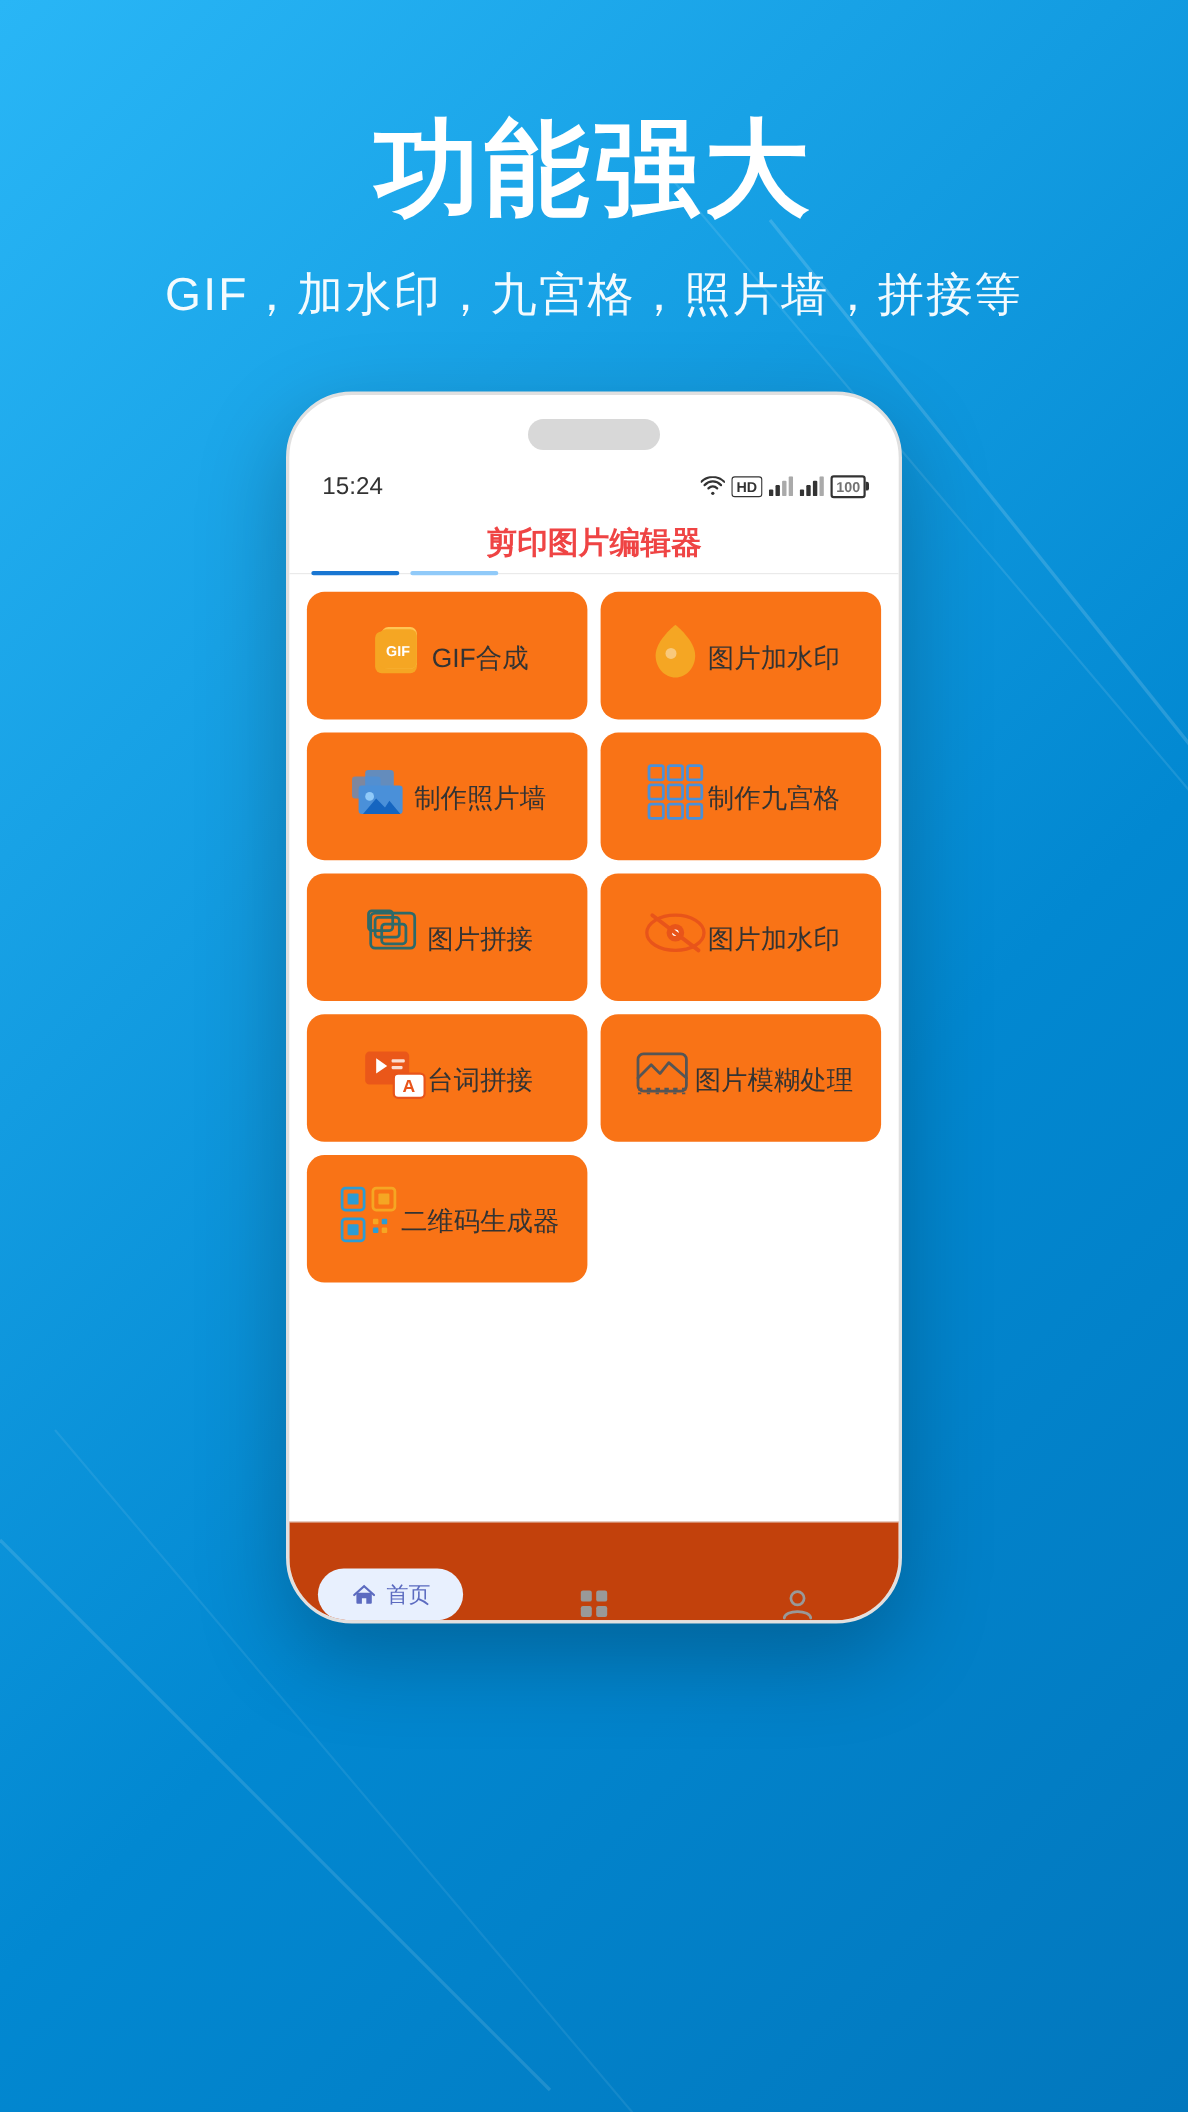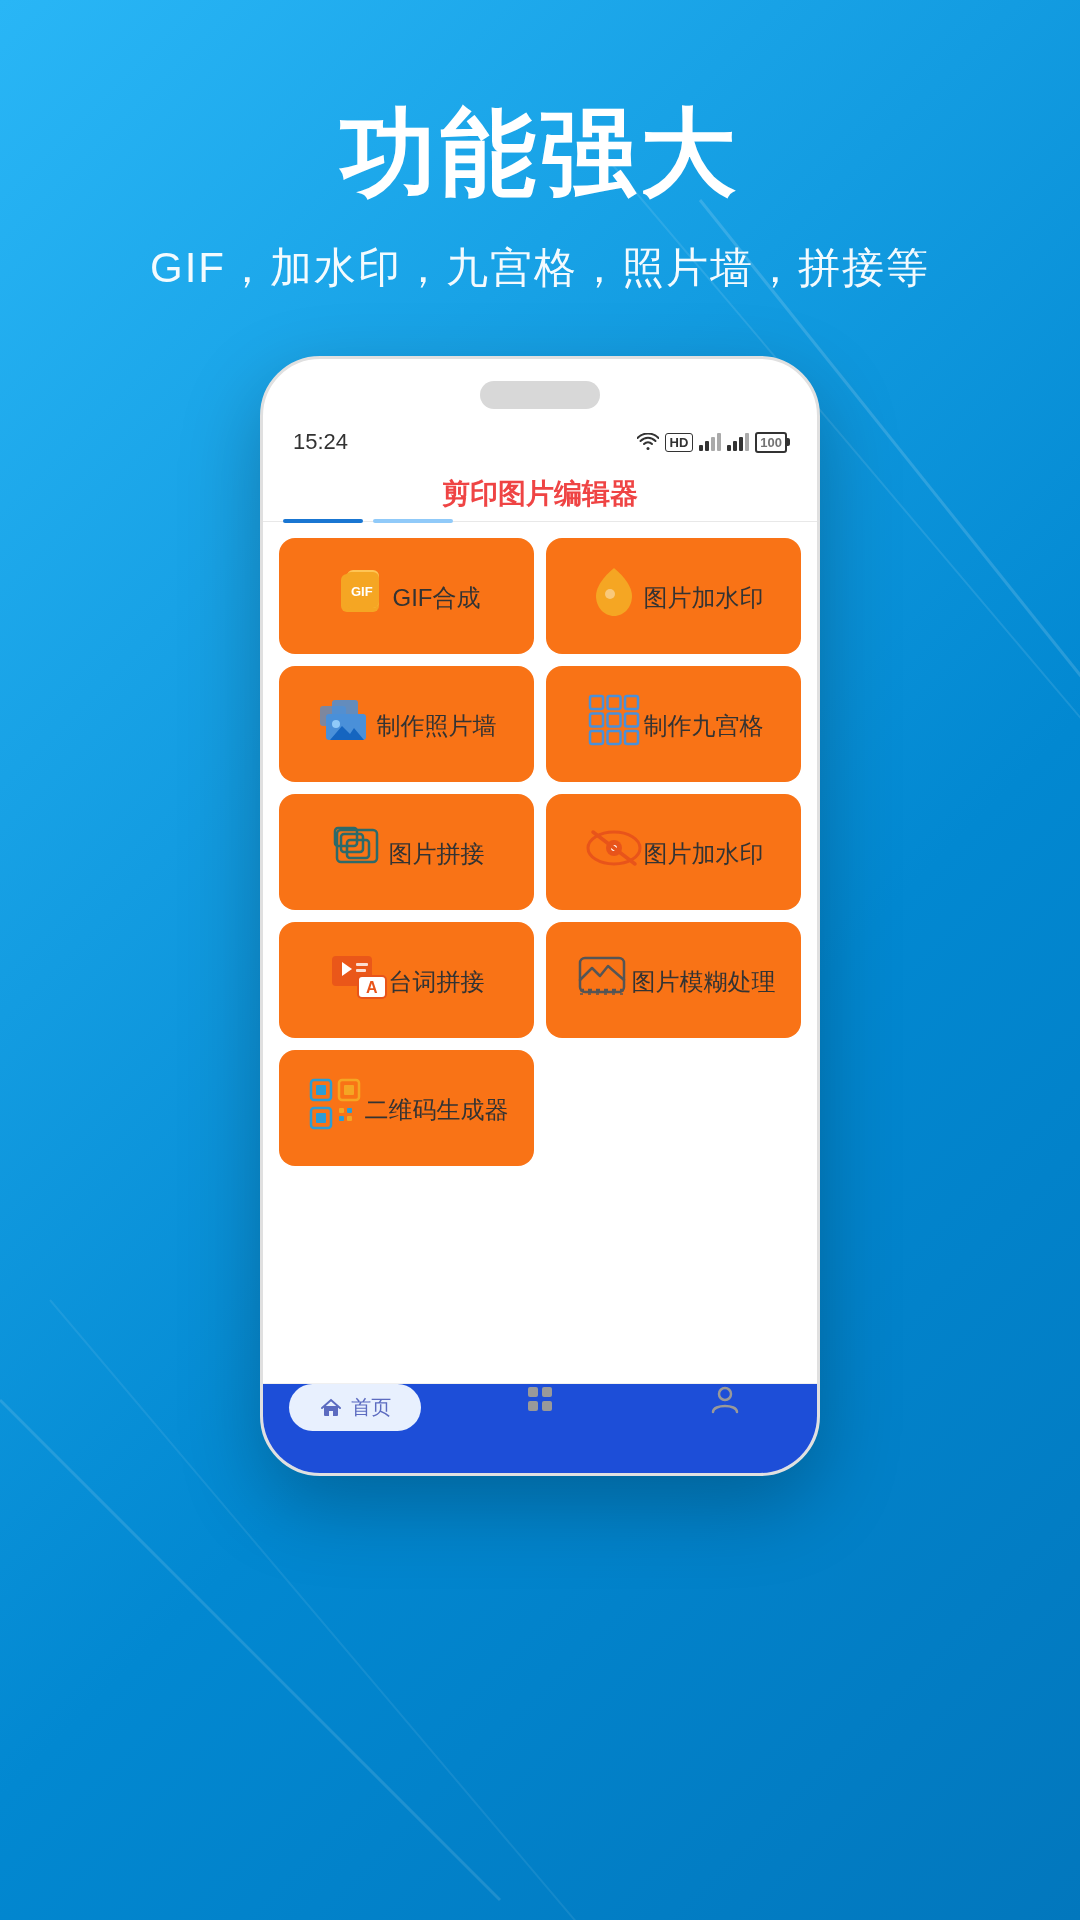--- a/index.html
+++ b/index.html
@@ -213,23 +213,23 @@
       font-weight: 400;
     }
 
     
     .bottom-nav {
       position: absolute;
       bottom: 0;
       left: 0;
       right: 0;
       height: 90px;
-      background: #1d4ed8;
-      display: flex;
-      align-items: flex-start;
+      background: #c2410c;
+      display: flex;
+      align-items: flex-end;
       justify-content: space-around;
       border-top: 1px solid #f0f0f0;
     }
     .nav-item {
       display: flex;
       flex-direction: column;
       align-items: center;
       justify-content: center;
       gap: 4px;
       flex: 1;

